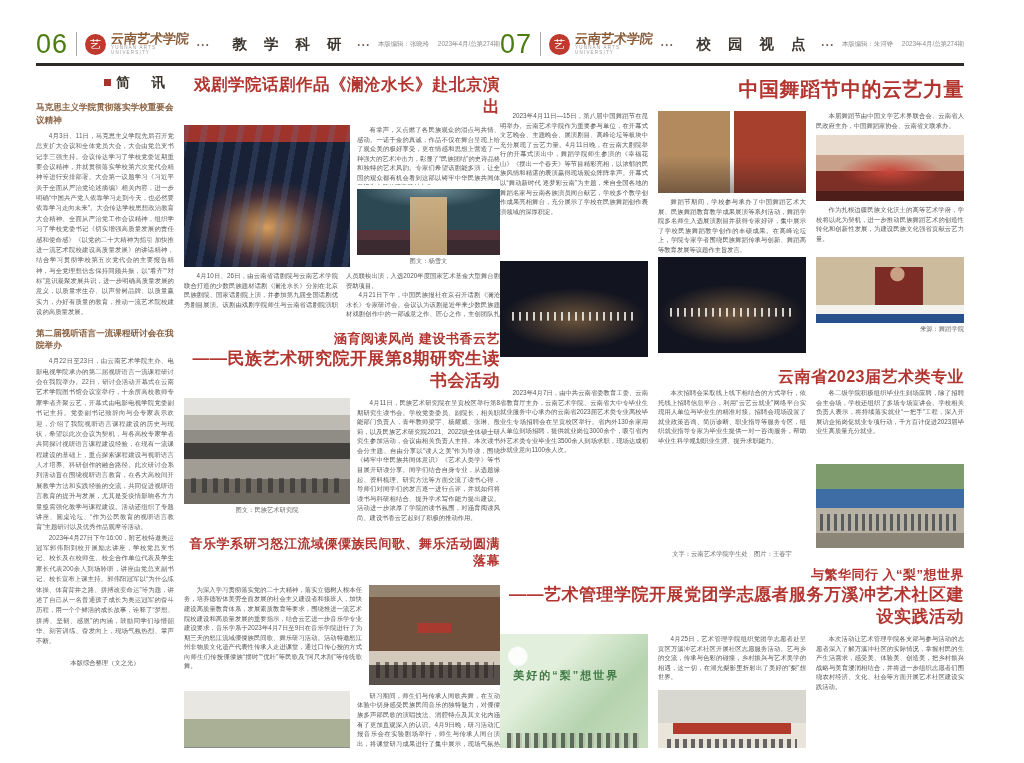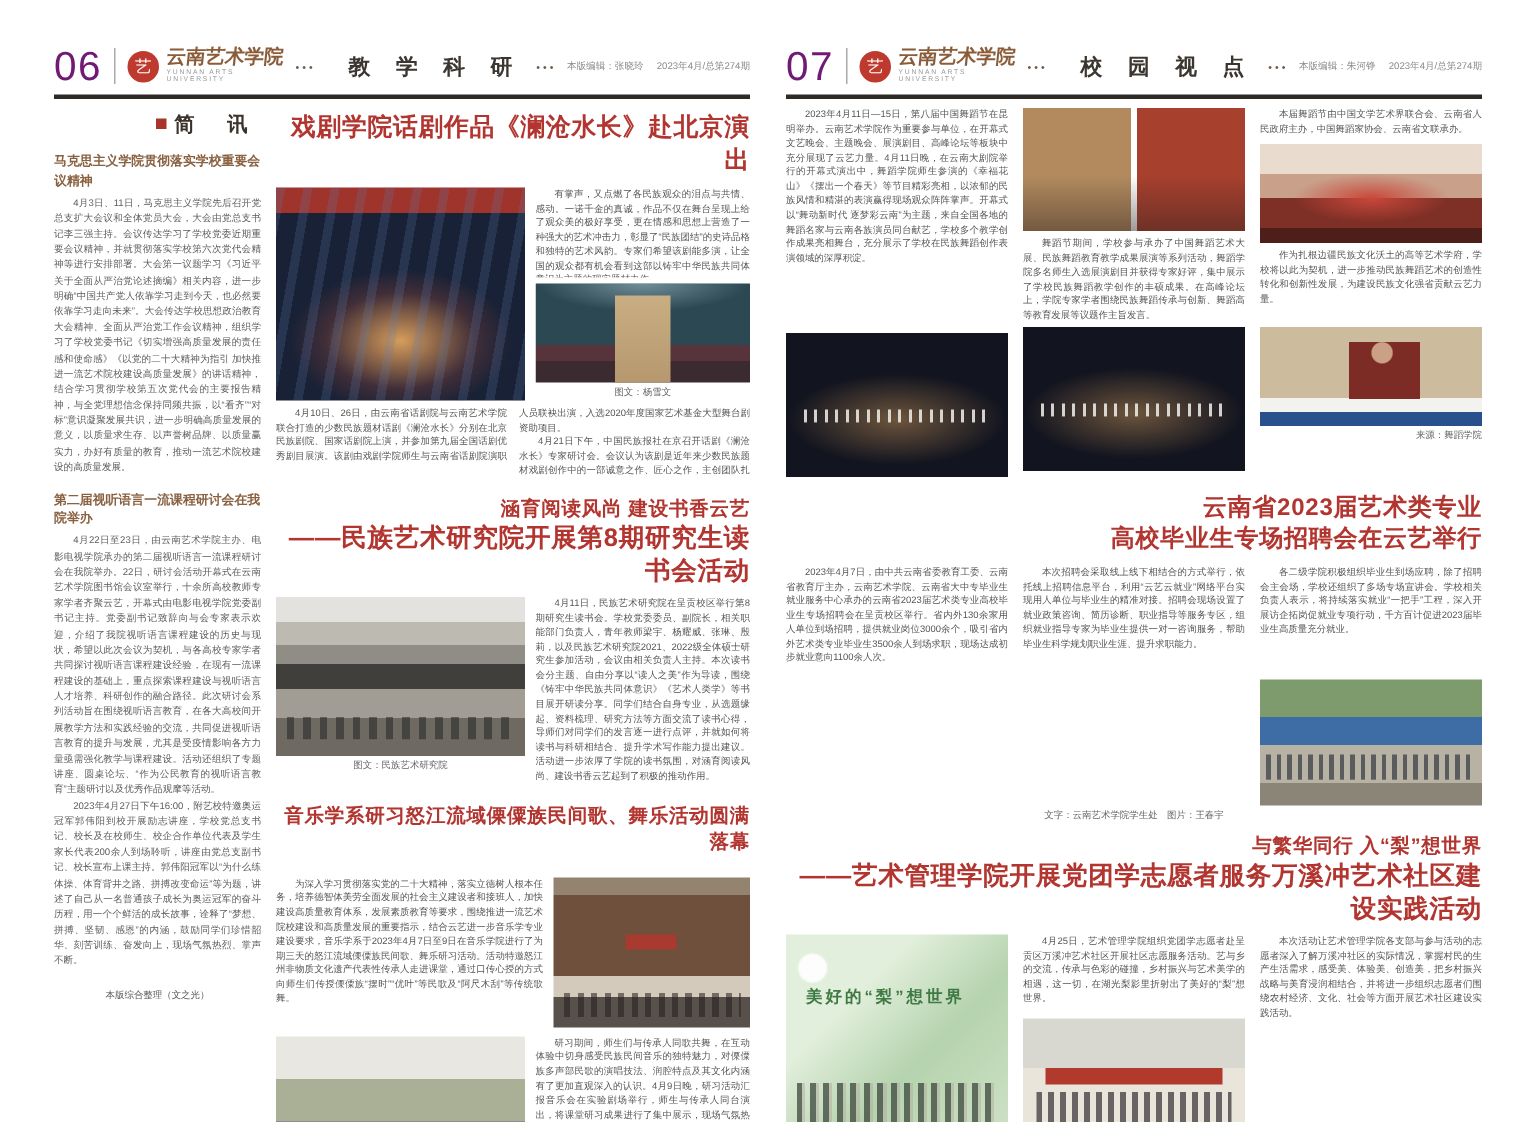--- a/index.html
+++ b/index.html
@@ -1,25 +1,25 @@
 <!DOCTYPE html>
 <html><head>
 <meta charset="utf-8">
 <style>
   html,body{margin:0;padding:0;background:#fff;}
   body{width:1024px;height:763px;position:relative;overflow:hidden;
        font-family:"Liberation Sans","DejaVu Sans",sans-serif;color:#555;}
   .sheet{position:absolute;inset:0;background:#fff;}
   .page{position:absolute;top:28px;width:464px;height:722px;}
   .page-left{left:36px;}
-  .page-right{left:524px;}
+  .page-right{left:500px;}
 
   
   .masthead{display:flex;align-items:center;height:32px;border-bottom:3px solid #2e2a26;padding-bottom:3px;}
-  .pageno{font-size:27px;color:#701a75;line-height:1;letter-spacing:1px;}
+  .pageno{font-size:27px;color:#4d7c0f;line-height:1;letter-spacing:1px;}
   .mast-div{width:1px;height:24px;background:#aaa;margin:0 8px;}
   .seal{width:21px;height:21px;border-radius:50%;background:#bf3a2e;color:#fff;display:flex;
         align-items:center;justify-content:center;font-size:11px;flex:none;font-family:"DejaVu Serif",serif;}
   .brand{margin-left:5px;line-height:1.1;}
   .brand-cn{font-size:13px;font-weight:bold;color:#8a5c3a;font-family:"DejaVu Serif",serif;transform:skewX(-6deg);display:block;}
   .brand-en{font-size:4.5px;color:#999;letter-spacing:1.2px;display:block;}
   .section-wrap{flex:1;text-align:center;white-space:nowrap;}
   .dots{font-size:7px;color:#6a5a4a;letter-spacing:2px;vertical-align:2px;}
   .section-name{font-size:14.5px;font-weight:bold;color:#3c3631;letter-spacing:6px;margin:0 10px;font-family:"DejaVu Serif",serif;padding-left:12px;}
   .edition{font-size:6.4px;color:#8a8a8a;text-align:right;white-space:nowrap;}
@@ -197,20 +197,21 @@
         <span class="dots">•••</span><span class="section-name">校 园 视 点</span><span class="dots">•••</span>
       </div>
       <div class="edition">
         <span>本版编辑：朱河铮</span>
         <span>2023年4月/总第274期</span>
       </div>
     </div>
 
     <div class="main7">
 
+      <div class="hl hl-xl">中国舞蹈节中的云艺力量</div>
       <div class="row" style="gap:10px;">
         <div style="width:148px;">
           <div class="txt" style="height:146px;">
               <p>2023年4月11日—15日，第八届中国舞蹈节在昆明举办。云南艺术学院作为重要参与单位，在开幕式文艺晚会、主题晚会、展演剧目、高峰论坛等板块中充分展现了云艺力量。4月11日晚，在云南大剧院举行的开幕式演出中，舞蹈学院师生参演的《幸福花山》《摆出一个春天》等节目精彩亮相，以浓郁的民族风情和精湛的表演赢得现场观众阵阵掌声。开幕式以“舞动新时代 逐梦彩云南”为主题，来自全国各地的舞蹈名家与云南各族演员同台献艺，学校多个教学创作成果亮相舞台，充分展示了学校在民族舞蹈创作表演领域的深厚积淀。</p>
             </div>
           <div class="ph ph-darkstage mt4" style="width:148px;height:96px;"></div>
         </div>
         <div style="width:148px;">
           <div class="ph ph-duo" style="width:148px;height:82px;"></div>
           <div class="txt mt4" style="height:56px;">
@@ -225,21 +226,20 @@
           <div class="ph ph-dancerred mt4" style="width:148px;height:66px;"></div>
           <div class="txt mt4" style="height:48px;">
               <p>作为扎根边疆民族文化沃土的高等艺术学府，学校将以此为契机，进一步推动民族舞蹈艺术的创造性转化和创新性发展，为建设民族文化强省贡献云艺力量。</p>
             </div>
           <div class="ph ph-interview mt4" style="width:148px;height:66px;"></div>
           <div class="cap right">来源：舞蹈学院</div>
         </div>
       </div>
 
       <div class="hl" style="font-size:16px;margin:10px 0 0;">云南省2023届艺术类专业</div>
-      <div class="hl" style="font-size:16px;margin:0 0 7px;">高校毕业生专场招聘会在云艺举行</div>
       <div class="row" style="gap:10px;">
         <div class="txt" style="width:148px;height:160px;">
             <p>2023年4月7日，由中共云南省委教育工委、云南省教育厅主办，云南艺术学院、云南省大中专毕业生就业服务中心承办的云南省2023届艺术类专业高校毕业生专场招聘会在呈贡校区举行。省内外130余家用人单位到场招聘，提供就业岗位3000余个，吸引省内外艺术类专业毕业生3500余人到场求职，现场达成初步就业意向1100余人次。</p>
           </div>
         <div class="txt" style="width:148px;height:160px;">
             <p>本次招聘会采取线上线下相结合的方式举行，依托线上招聘信息平台，利用“云艺云就业”网络平台实现用人单位与毕业生的精准对接。招聘会现场设置了就业政策咨询、简历诊断、职业指导等服务专区，组织就业指导专家为毕业生提供一对一咨询服务，帮助毕业生科学规划职业生涯、提升求职能力。</p>
           </div>
         <div style="width:148px;">
           <div class="txt" style="height:72px;">
               <p>各二级学院积极组织毕业生到场应聘，除了招聘会主会场，学校还组织了多场专场宣讲会。学校相关负责人表示，将持续落实就业“一把手”工程，深入开展访企拓岗促就业专项行动，千方百计促进2023届毕业生高质量充分就业。</p>

